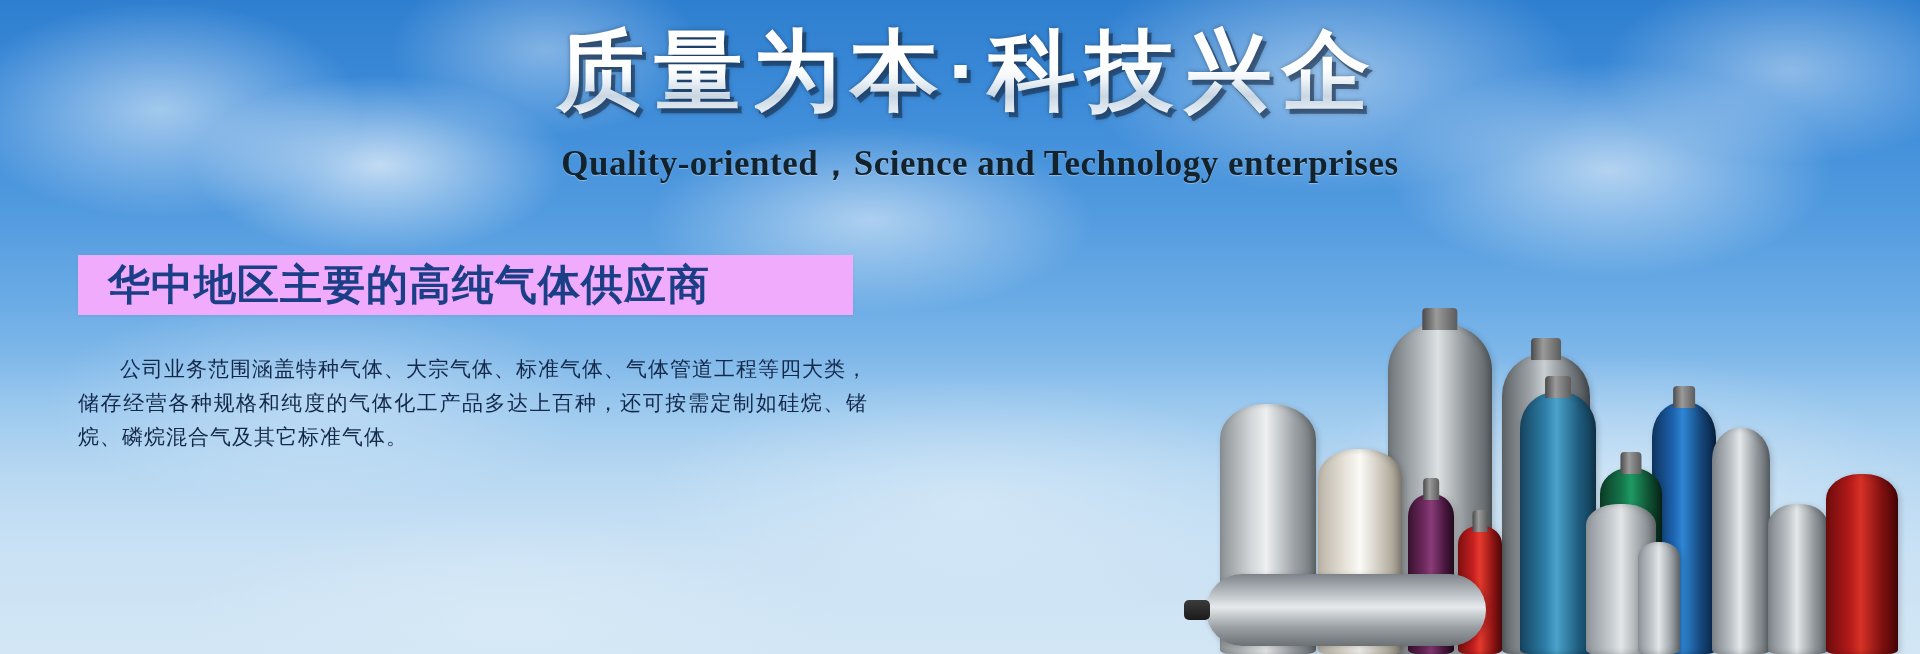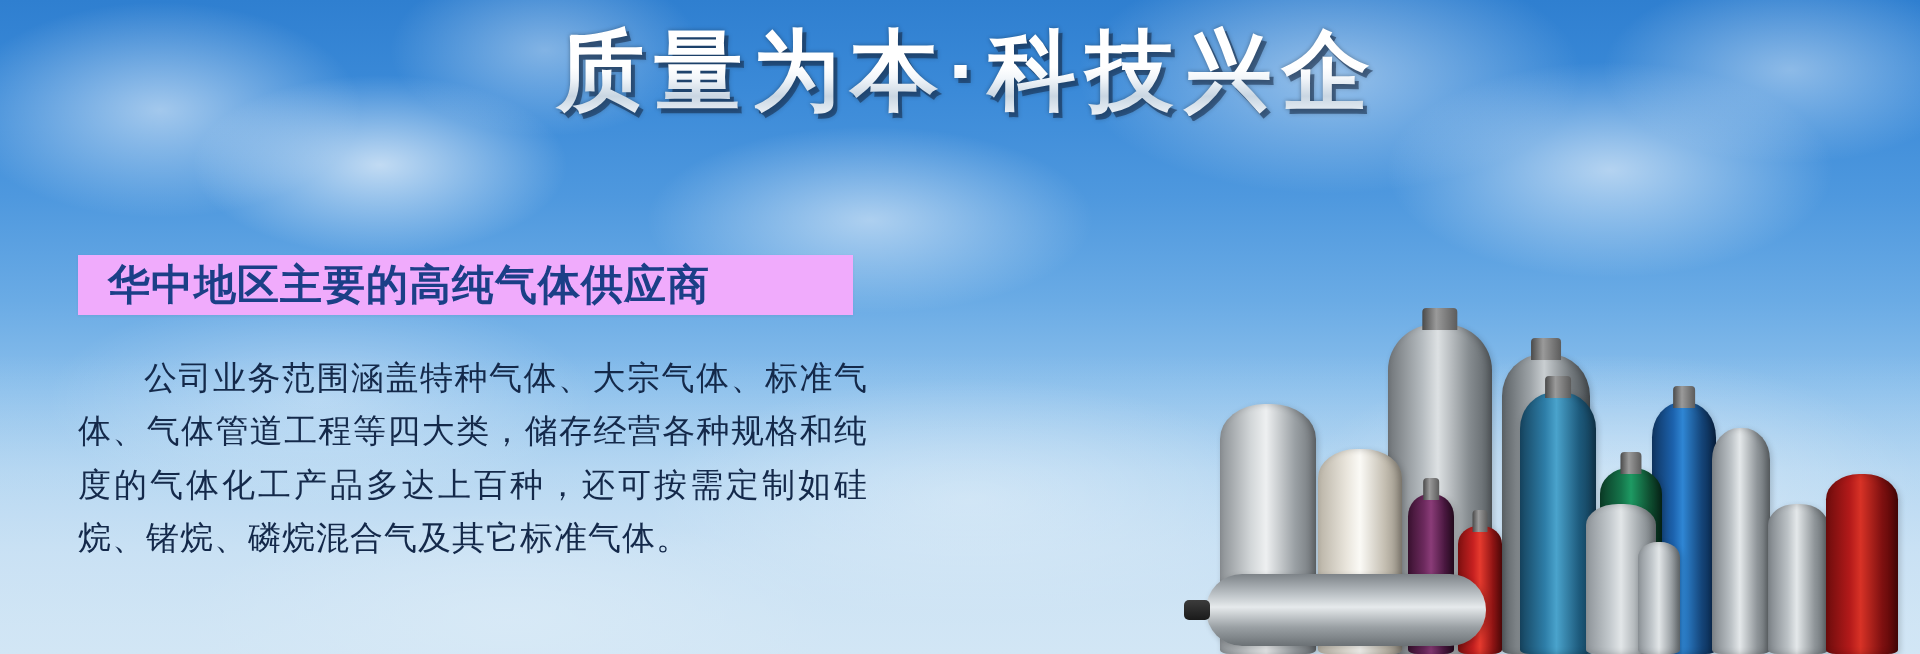--- a/index.html
+++ b/index.html
@@ -103,21 +103,21 @@
     letter-spacing:1px;
     color:#1b3f87;
     white-space:nowrap;
   }
 
   .body-copy {
     position:absolute;
     left:78px; top:352px;
     width:790px;
     font-family:"Liberation Serif", serif;
-    font-size:33px;
+    font-size:21px;
     line-height:1.62;
     letter-spacing:1px;
     color:#14294a;
     text-align:justify;
   }
   .body-copy p { text-indent:2em; }
 
   
   .cylinders {
     position:absolute;
@@ -205,20 +205,21 @@
   <div class="cloud c8"></div>
   <div class="cloud c9"></div>
   <div class="cloud c10"></div>
   <div class="cloud c11"></div>
   <div class="haze"></div>
 
   <div class="headline">
     <span>质量为本</span><span class="sep">·</span><span>科技兴企</span>
   </div>
 
+  <div class="subtitle">Quality-oriented，Science and Technology enterprises</div>
 
   <div class="tagline-box">
     <span class="tagline">华中地区主要的高纯气体供应商</span>
   </div>
 
   <div class="body-copy">
     <p>公司业务范围涵盖特种气体、大宗气体、标准气体、气体管道工程等四大类，储存经营各种规格和纯度的气体化工产品多达上百种，还可按需定制如硅烷、锗烷、磷烷混合气及其它标准气体。</p>
   </div>
 
   <div class="cylinders">

